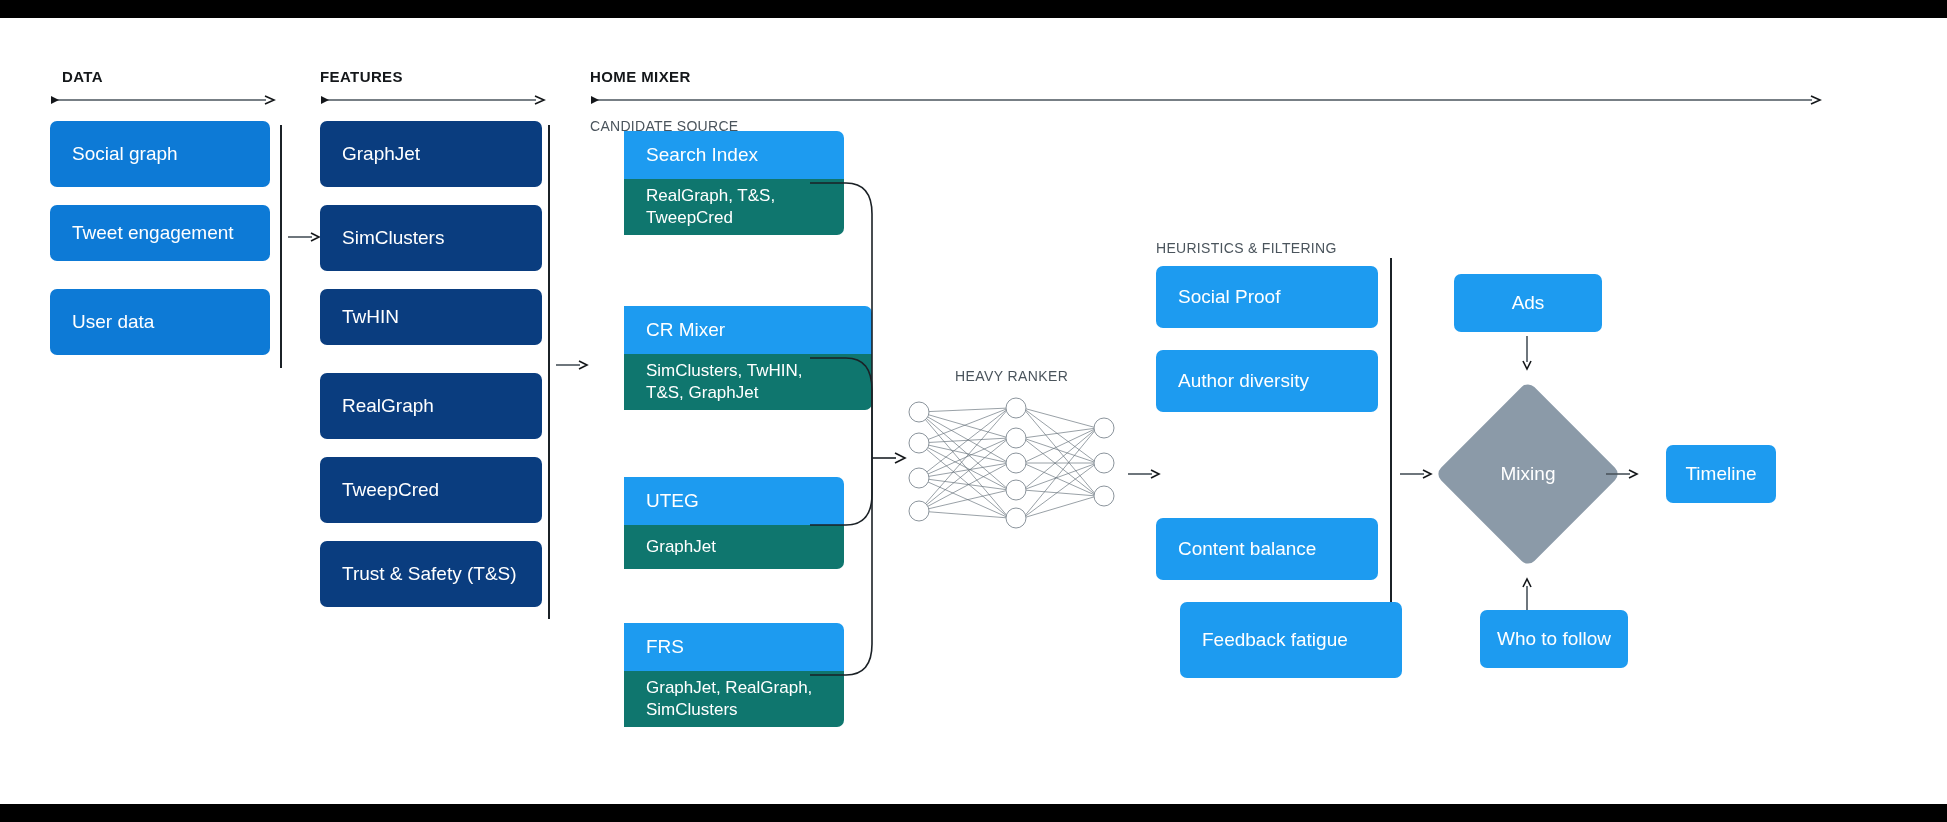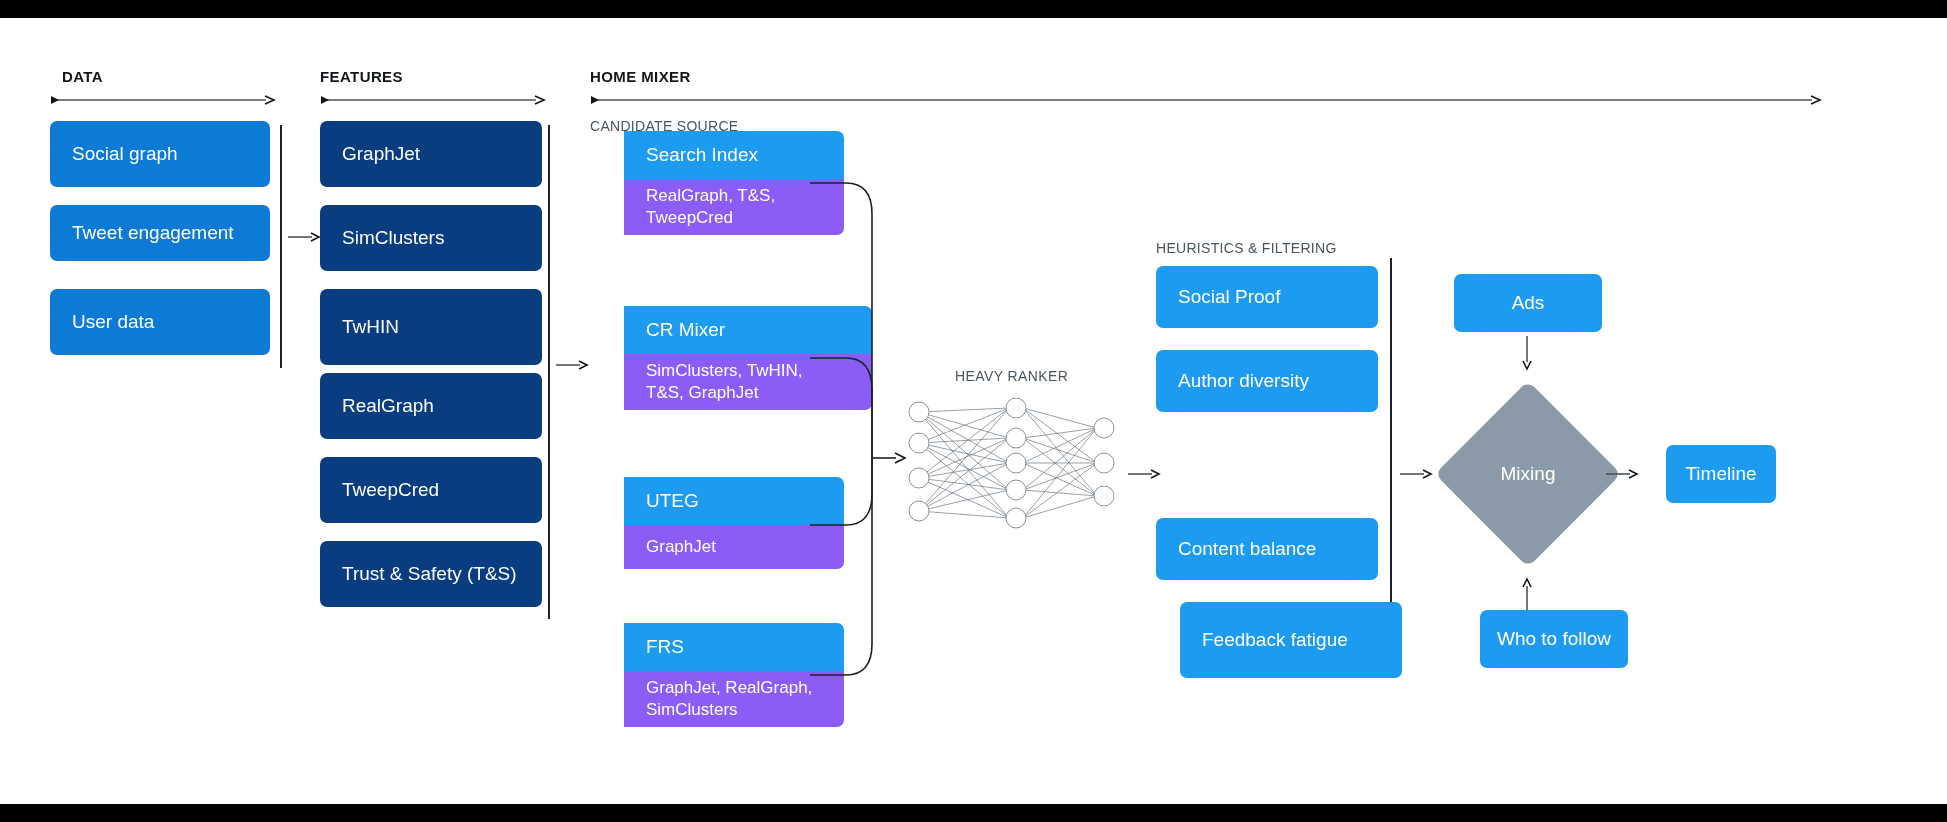--- a/index.html
+++ b/index.html
@@ -19,21 +19,21 @@
   .vdiv{position:absolute;width:2px;background:#1b2126;}
 
   .box{position:absolute;border-radius:7px;display:flex;align-items:center;box-sizing:border-box;padding:0 22px;color:#fff;font-size:19px;line-height:1.25;text-align:right;}
   .box.data{background:#0d7ad6;}
   .box.feature{background:#0a3d7f;}
   .box.heur{background:#1d9bf0;}
   .box.out{background:#1d9bf0;justify-content:center;padding:0 14px;}
 
   .cs{position:absolute;border-radius:7px;overflow:hidden;display:flex;flex-direction:column;padding-left:34px;}
   .cs-head{background:#1d9bf0;color:#fff;font-size:19px;display:flex;align-items:center;padding:0 22px;box-sizing:border-box;}
-  .cs-body{background:#8b5cf6;color:#fff;font-size:17px;line-height:1.3;display:flex;align-items:center;padding:0 22px;box-sizing:border-box;flex:1;white-space:pre-line;}
+  .cs-body{background:#0f766e;color:#fff;font-size:17px;line-height:1.3;display:flex;align-items:center;padding:0 22px;box-sizing:border-box;flex:1;white-space:pre-line;}
 
   .connector{position:absolute;pointer-events:none;}
   .connector svg{display:block;overflow:visible;}
 
   .nn{position:absolute;}
   .nn svg{display:block;overflow:visible;}
   .nn-title{position:absolute;font-size:14px;color:#4a545c;letter-spacing:.4px;}
 
   .arrow{position:absolute;}
   .arrow svg{display:block;overflow:visible;}
@@ -103,21 +103,21 @@
         <path d="M23 2 L31 6 L23 10" stroke="#14171a" stroke-width="1.6" fill="none"></path>
       </svg>
     </div>
 
     <div class="box feature" style="left:320px;top:103px;width:222px;height:66px;">
       <span>GraphJet</span>
     </div>
     <div class="box feature" style="left:320px;top:187px;width:222px;height:66px;">
       <span>SimClusters</span>
     </div>
-    <div class="box feature" style="left:320px;top:271px;width:222px;height:76px;">
+    <div class="box feature" style="left:320px;top:271px;width:222px;height:56px;">
       <span>TwHIN</span>
     </div>
     <div class="box feature" style="left:320px;top:355px;width:222px;height:66px;">
       <span>RealGraph</span>
     </div>
     <div class="box feature" style="left:320px;top:439px;width:222px;height:66px;">
       <span>TweepCred</span>
     </div>
     <div class="box feature" style="left:320px;top:523px;width:222px;height:66px;">
       <span>Trust &amp; Safety (T&amp;S)</span>

